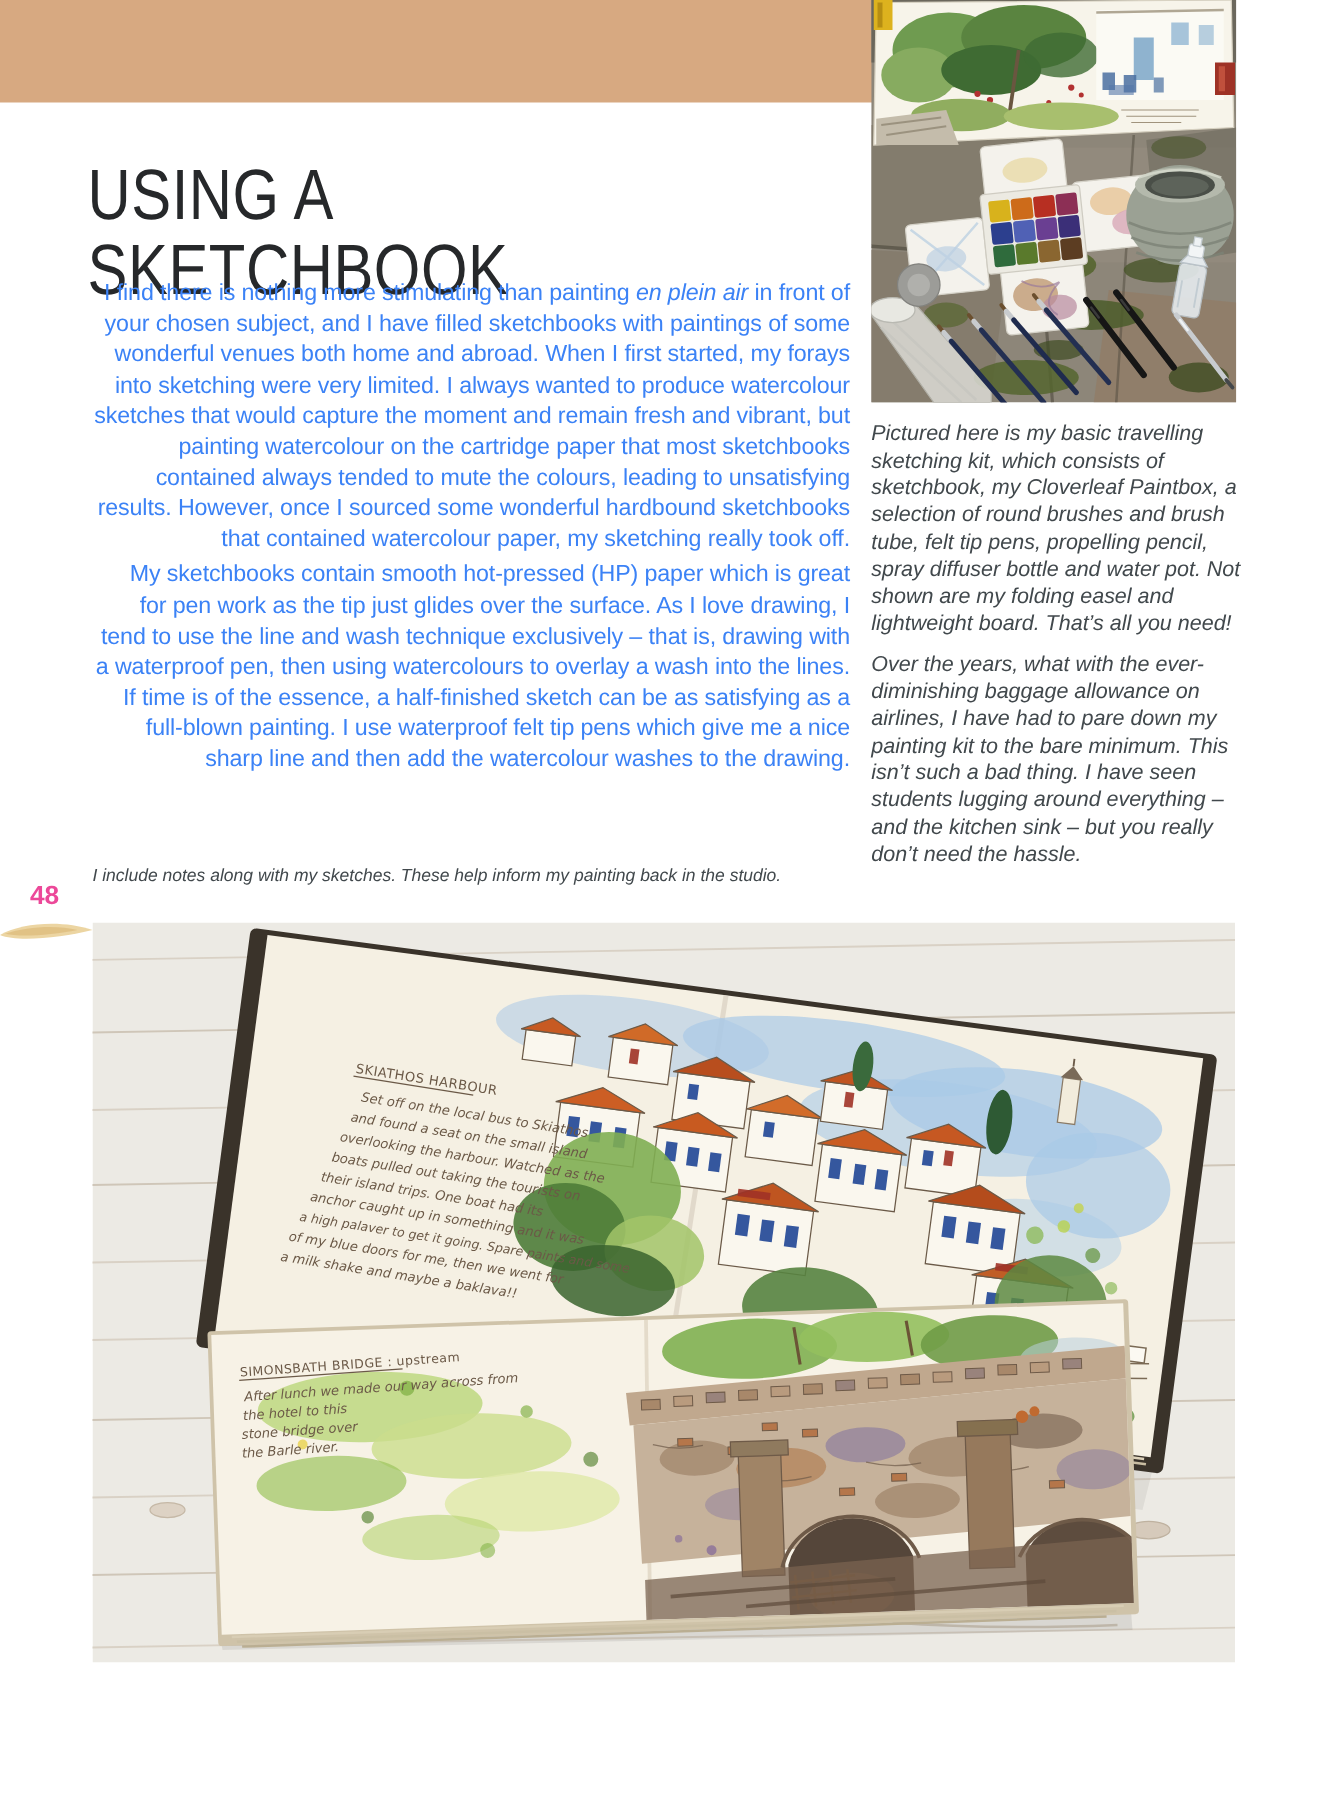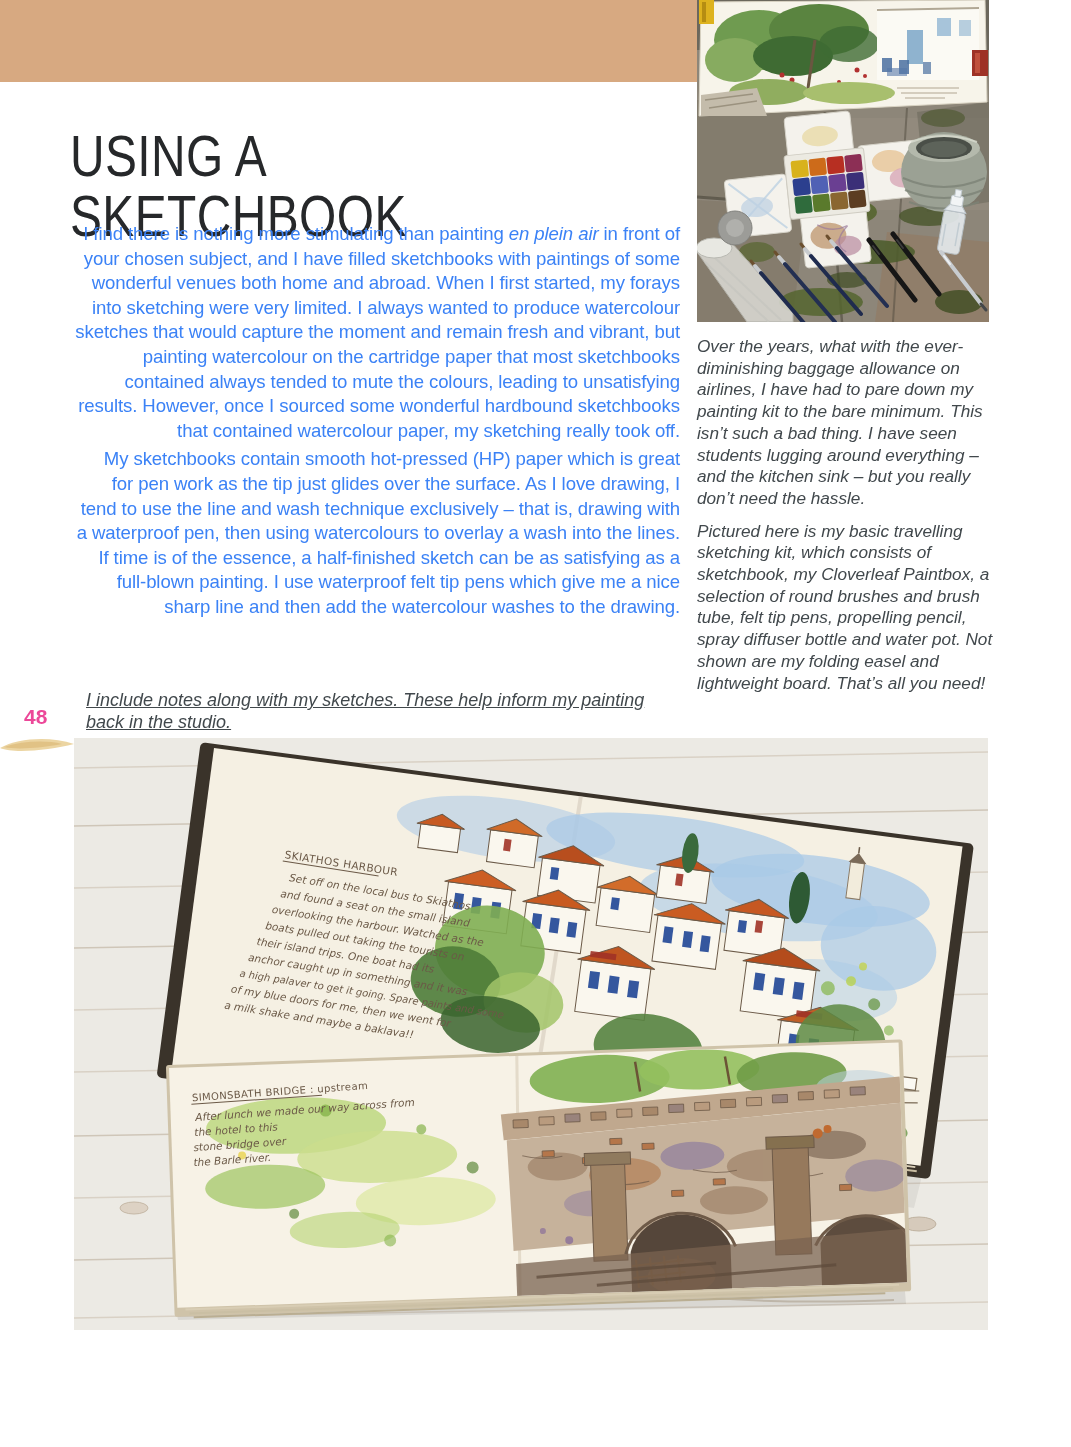--- a/index.html
+++ b/index.html
@@ -10,22 +10,22 @@
          font-weight:300;transform:scaleX(0.84);transform-origin:left top;white-space:nowrap;
          letter-spacing:0.5px;}
   .body-col{position:absolute;left:74px;top:222px;width:606px;font-size:18.6px;line-height:24.6px;
             color:#3b82f6;letter-spacing:-0.1px;text-align:right;}
   .body-col p{margin:0;}
   .body-col p.indent{text-indent:20px;margin-top:4px;}
   .kit-photo{position:absolute;left:697px;top:0;width:292px;height:322px;margin:0;}
   .right-col{position:absolute;left:697px;top:336px;width:296px;font-style:italic;
              font-size:17.2px;line-height:21.7px;color:#41484c;}
   .right-col p{margin:0 0 11px 0;}
-  .bottom-caption{position:absolute;left:86px;top:690px;width:560px;font-style:italic;
-                  font-size:18px;line-height:21.7px;color:#41484c;text-decoration:underline;}
+  .bottom-caption{position:absolute;left:74px;top:690px;width:560px;font-style:italic;
+                  font-size:14px;line-height:21.7px;color:#41484c;}
   .page-num{position:absolute;left:24px;top:705px;font-size:21px;font-weight:bold;color:#ec4899;}
   .swoosh{position:absolute;left:-2px;top:732px;width:84px;height:30px;}
   .main-photo{position:absolute;left:74px;top:738px;width:914px;height:592px;margin:0;}
   figure svg{display:block;}
   em{font-style:italic;}
 </style>
 </head>
 <body>
 
 <div class="page">
@@ -184,22 +184,22 @@
 
       <g stroke-linecap="round">
         <path d="M244 252 L284 304" stroke="#c8ccd0" stroke-width="4"></path>
         <path d="M247 256 L253 264" stroke="#eef1f3" stroke-width="2"></path>
         <path d="M284 304 L289 310" stroke="#44474a" stroke-width="3"></path>
       </g>
     </svg>
   </figure>
 
   <div class="right-col">
+    <p>Pictured here is my basic travelling sketching kit, which consists of sketchbook, my Cloverleaf Paintbox, a selection of round brushes and brush tube, felt tip pens, propelling pencil, spray diffuser bottle and water pot. Not shown are my folding easel and lightweight board. That’s all you need!</p>
     <p>Over the years, what with the ever-diminishing baggage allowance on airlines, I have had to pare down my painting kit to the bare minimum. This isn’t such a bad thing. I have seen students lugging around everything – and the kitchen sink – but you really don’t need the hassle.</p>
-    <p>Pictured here is my basic travelling sketching kit, which consists of sketchbook, my Cloverleaf Paintbox, a selection of round brushes and brush tube, felt tip pens, propelling pencil, spray diffuser bottle and water pot. Not shown are my folding easel and lightweight board. That’s all you need!</p>
   </div>
 
   <div class="bottom-caption">I include notes along with my sketches. These help inform my painting back in the studio.</div>
 
   <div class="page-num">48</div>
 
   <svg class="swoosh" viewBox="0 0 84 30" xmlns="http://www.w3.org/2000/svg">
     <path d="M2 16 C 20 6, 52 4, 76 12 C 52 18, 16 22, 2 16 Z" fill="#ecd5a2"></path>
     <path d="M6 15 C 24 9, 48 8, 64 12 C 44 16, 18 18, 6 15 Z" opacity="0.8" fill="#dfbd7e"></path>
   </svg>

